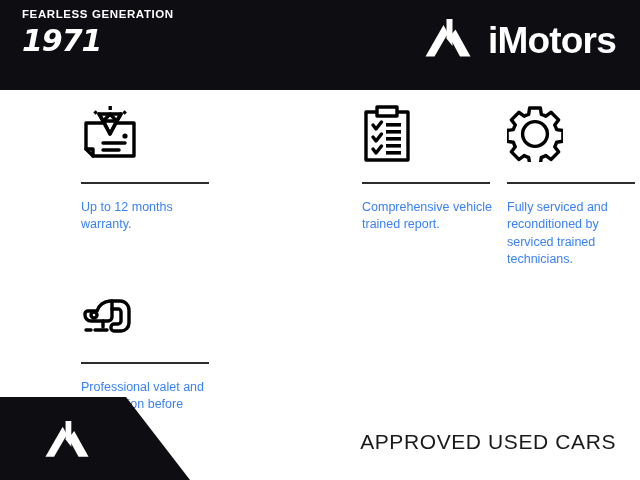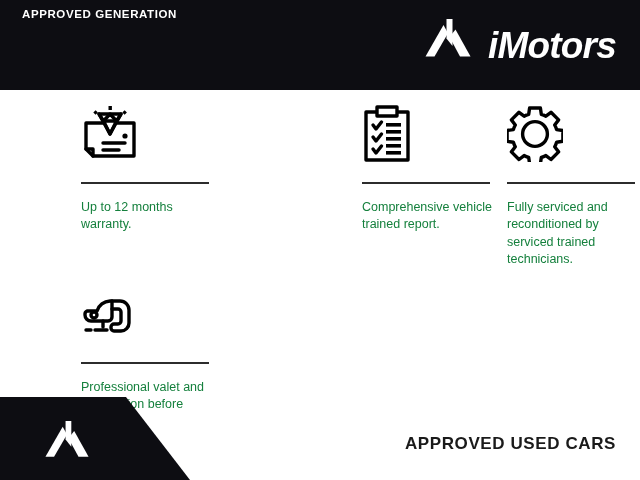--- a/index.html
+++ b/index.html
@@ -55,23 +55,22 @@
     line-height: 1;
     margin-top: 5px;
     font-family: "DejaVu Sans", sans-serif;
   }
 
   .brand-right {
     position: absolute;
     right: 24px; top: 16px;
     z-index: 3;
     display: flex;
-    align-items: flex-end;
+    align-items: center;
     gap: 16px;
-    font-style: italic;
   }
   .logo-mark {
     width: 48px;
     height: 48px;
     display: block;
   }
   .logo-word {
     color: #ffffff;
     font-size: 37px;
     font-weight: bold;
@@ -116,21 +115,21 @@
   .feat-rule {
     width: 128px;
     height: 2px;
     background: #2c2c2c;
     margin-top: 14px;
   }
   .feat-text {
     margin-top: 15px;
     font-size: 12.5px;
     line-height: 1.38;
-    color: #15803d;
+    color: #3b82f6;
   }
   .row2 { margin-top: 12px; }
 
   
   .footer {
     position: absolute;
     left: 0;
     bottom: 0;
     width: 640px;
     height: 95px;
@@ -150,35 +149,36 @@
     left: 44px;
     top: 33px;
     width: 46px;
     height: 46px;
     z-index: 2;
   }
   .footer-caption {
     position: absolute;
     right: 24px;
     bottom: 26px;
-    font-size: 17px;
-    font-weight: bold;
+    font-size: 21px;
+    font-weight: normal;
     letter-spacing: 0.6px;
     color: #1a1a1a;
     white-space: nowrap;
   }
 </style>
 </head>
 <body>
 
 <div class="header">
   <div class="header-bg"></div>
 
   <div class="brand-left">
-    <div class="brand-tagline">APPROVED GENERATION</div>
+    <div class="brand-tagline">FEARLESS GENERATION</div>
+    <div class="brand-year">1971</div>
   </div>
 
   <div class="brand-right">
     <span class="logo-mark-wrap">
       <svg class="logo-mark" viewBox="0 0 64 64" aria-hidden="true">
         <polygon points="30,4 38,4 38,40 30,30" fill="#ffffff"></polygon>
         <polygon points="42,18 62,54 48,54 34,28" fill="#ffffff"></polygon>
         <polygon points="26,12 32,23 14,54 2,54" fill="#ffffff"></polygon>
       </svg>
     </span>

